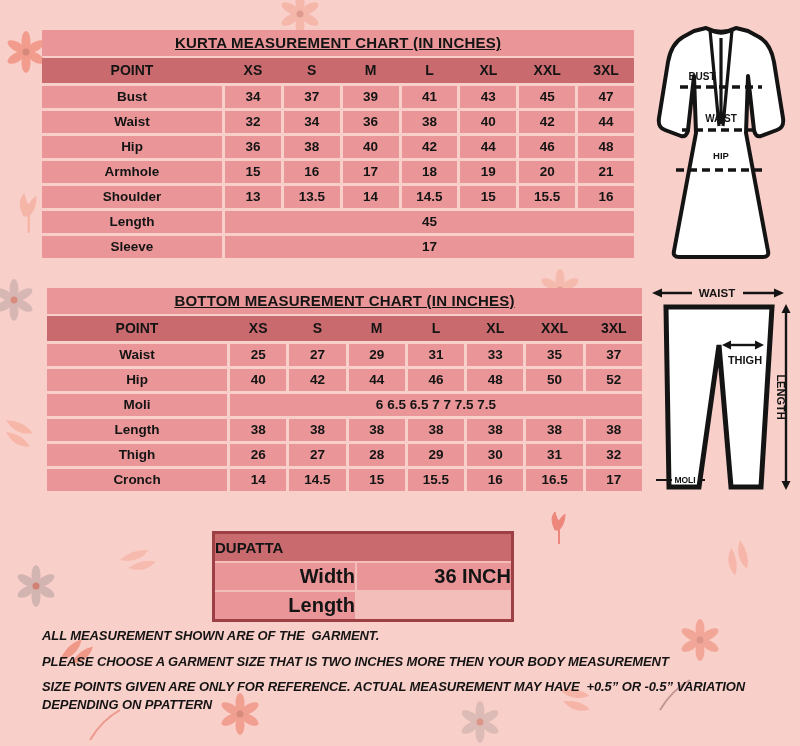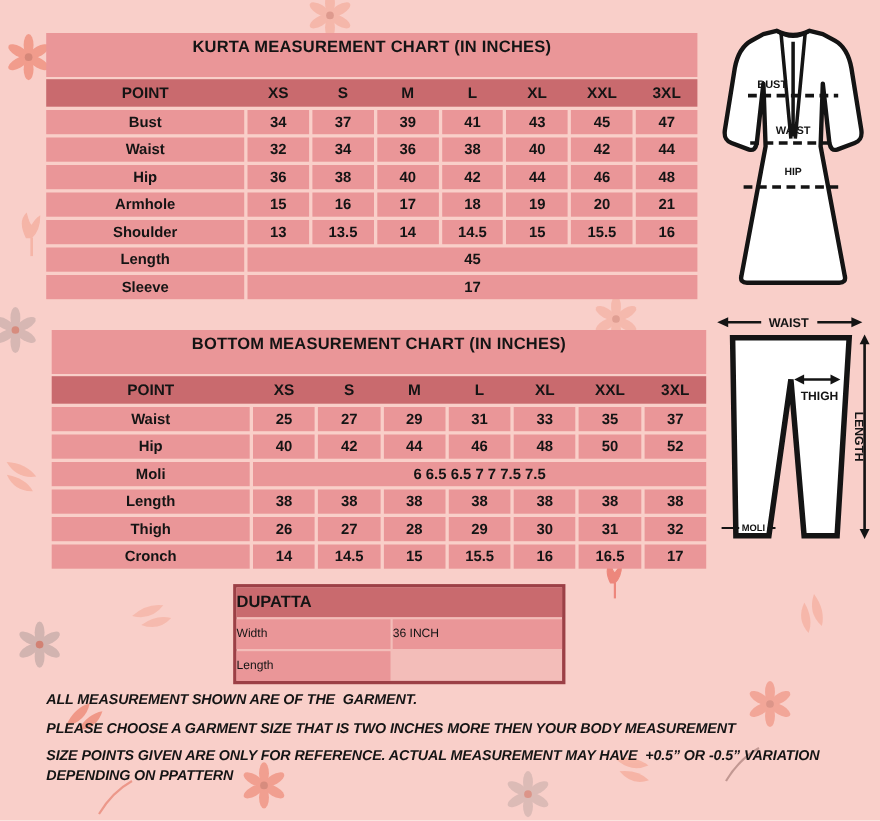--- a/index.html
+++ b/index.html
@@ -6,25 +6,26 @@
   .canvas{
     position:relative;width:800px;height:746px;overflow:hidden;
     background:#f9cfc9;color:#141414;
     font-family:"Liberation Sans",sans-serif;
   }
   .bg-svg{position:absolute;left:0;top:0;pointer-events:none;}
 
   
   section{position:absolute;}
   .kurta-table{left:42px;top:30px;width:592px;}
-  .bottom-table{left:30px;top:300px;width:595px;padding-left:17px;}
+  .bottom-table{left:30px;top:288px;width:595px;padding-left:17px;}
   .t-title{
-    height:40px;line-height:26px;text-align:center;
+    height:26px;line-height:26px;text-align:center;
     font-weight:bold;font-size:15px;background:#ea9698;margin-bottom:2px;
     letter-spacing:.2px;
+    text-decoration:underline;
   }
   .t-head{
     display:grid;grid-template-columns:180px repeat(7,1fr);column-gap:3px;
     background:#c96a6e;height:25px;line-height:25px;margin-bottom:3px;
     font-weight:bold;font-size:14px;text-align:center;
   }
   .t-row{
     display:grid;grid-template-columns:180px repeat(7,1fr);column-gap:3px;
     height:22px;line-height:22px;margin-bottom:3px;
     font-weight:bold;font-size:13.5px;text-align:center;
@@ -34,21 +35,21 @@
   .t-row.moli{grid-template-columns:180px 1fr;}
   .moli-band{
     display:grid;grid-template-columns:repeat(5,1fr);
     background:#fcb41f;
   }
   .moli-band span{background:transparent;}
 
   
   .dupatta-table{left:212px;top:531px;width:296px;border:3px solid #9c4046;background:#f3bdb9;}
   .d-title{background:#c96a6e;height:27px;line-height:27px;font-weight:bold;font-size:15px;text-align:left;margin-bottom:2px;}
-  .d-row{display:grid;grid-template-columns:140px 1fr;column-gap:2px;height:27px;line-height:27px;font-weight:normal;font-size:11px;text-align:left;margin-bottom:2px;}
+  .d-row{display:grid;grid-template-columns:140px 1fr;column-gap:2px;height:27px;line-height:27px;font-weight:bold;font-size:20px;text-align:right;margin-bottom:2px;}
   .d-row:last-child{margin-bottom:0;}
   .d-row span{background:#ea9698;display:block;}
 
   
   .notes{position:absolute;left:42px;top:629px;width:712px;font-weight:bold;font-size:13px;}
   .notes p{margin:0 0 11px;line-height:14.5px;white-space:pre-wrap;letter-spacing:-.1px;font-style:italic;}
   .notes p.joined{margin-bottom:3px;}
   .notes p:last-child{margin:0;}
 
   

